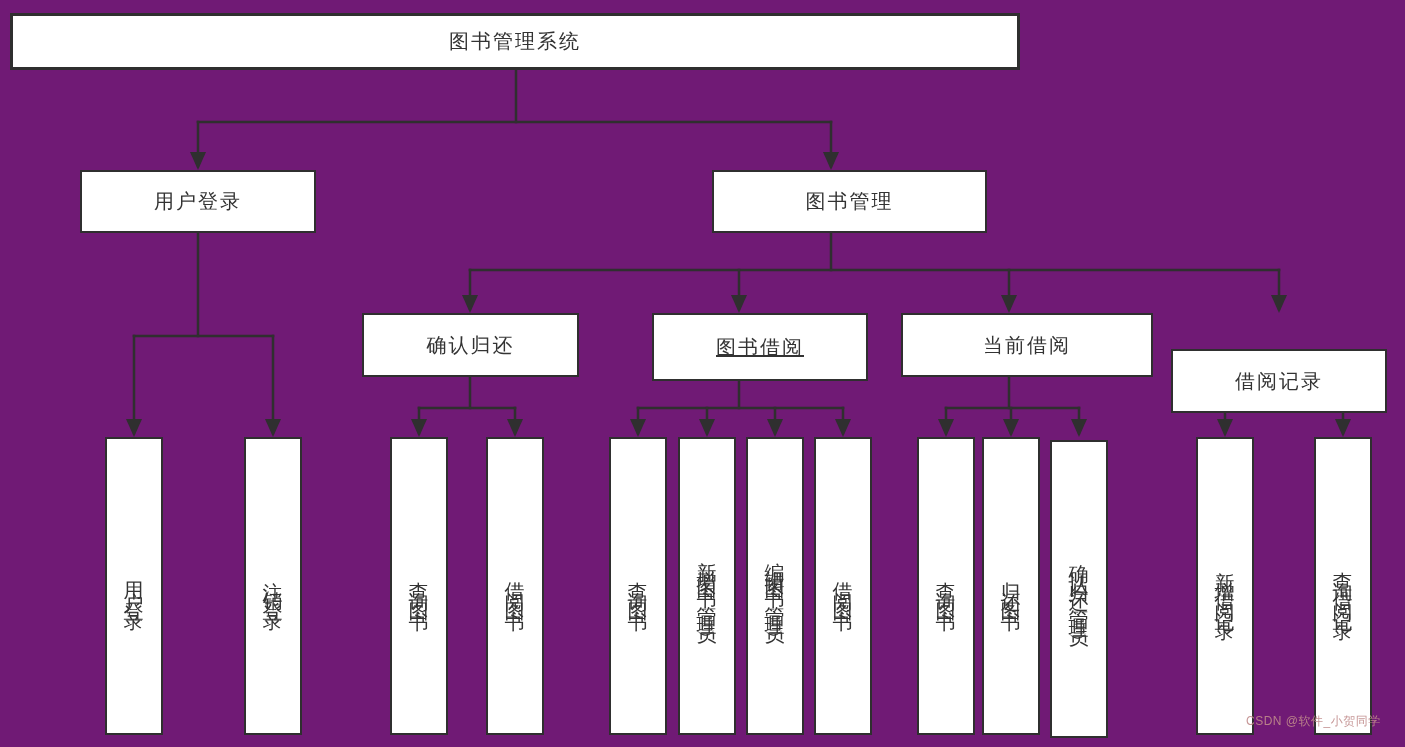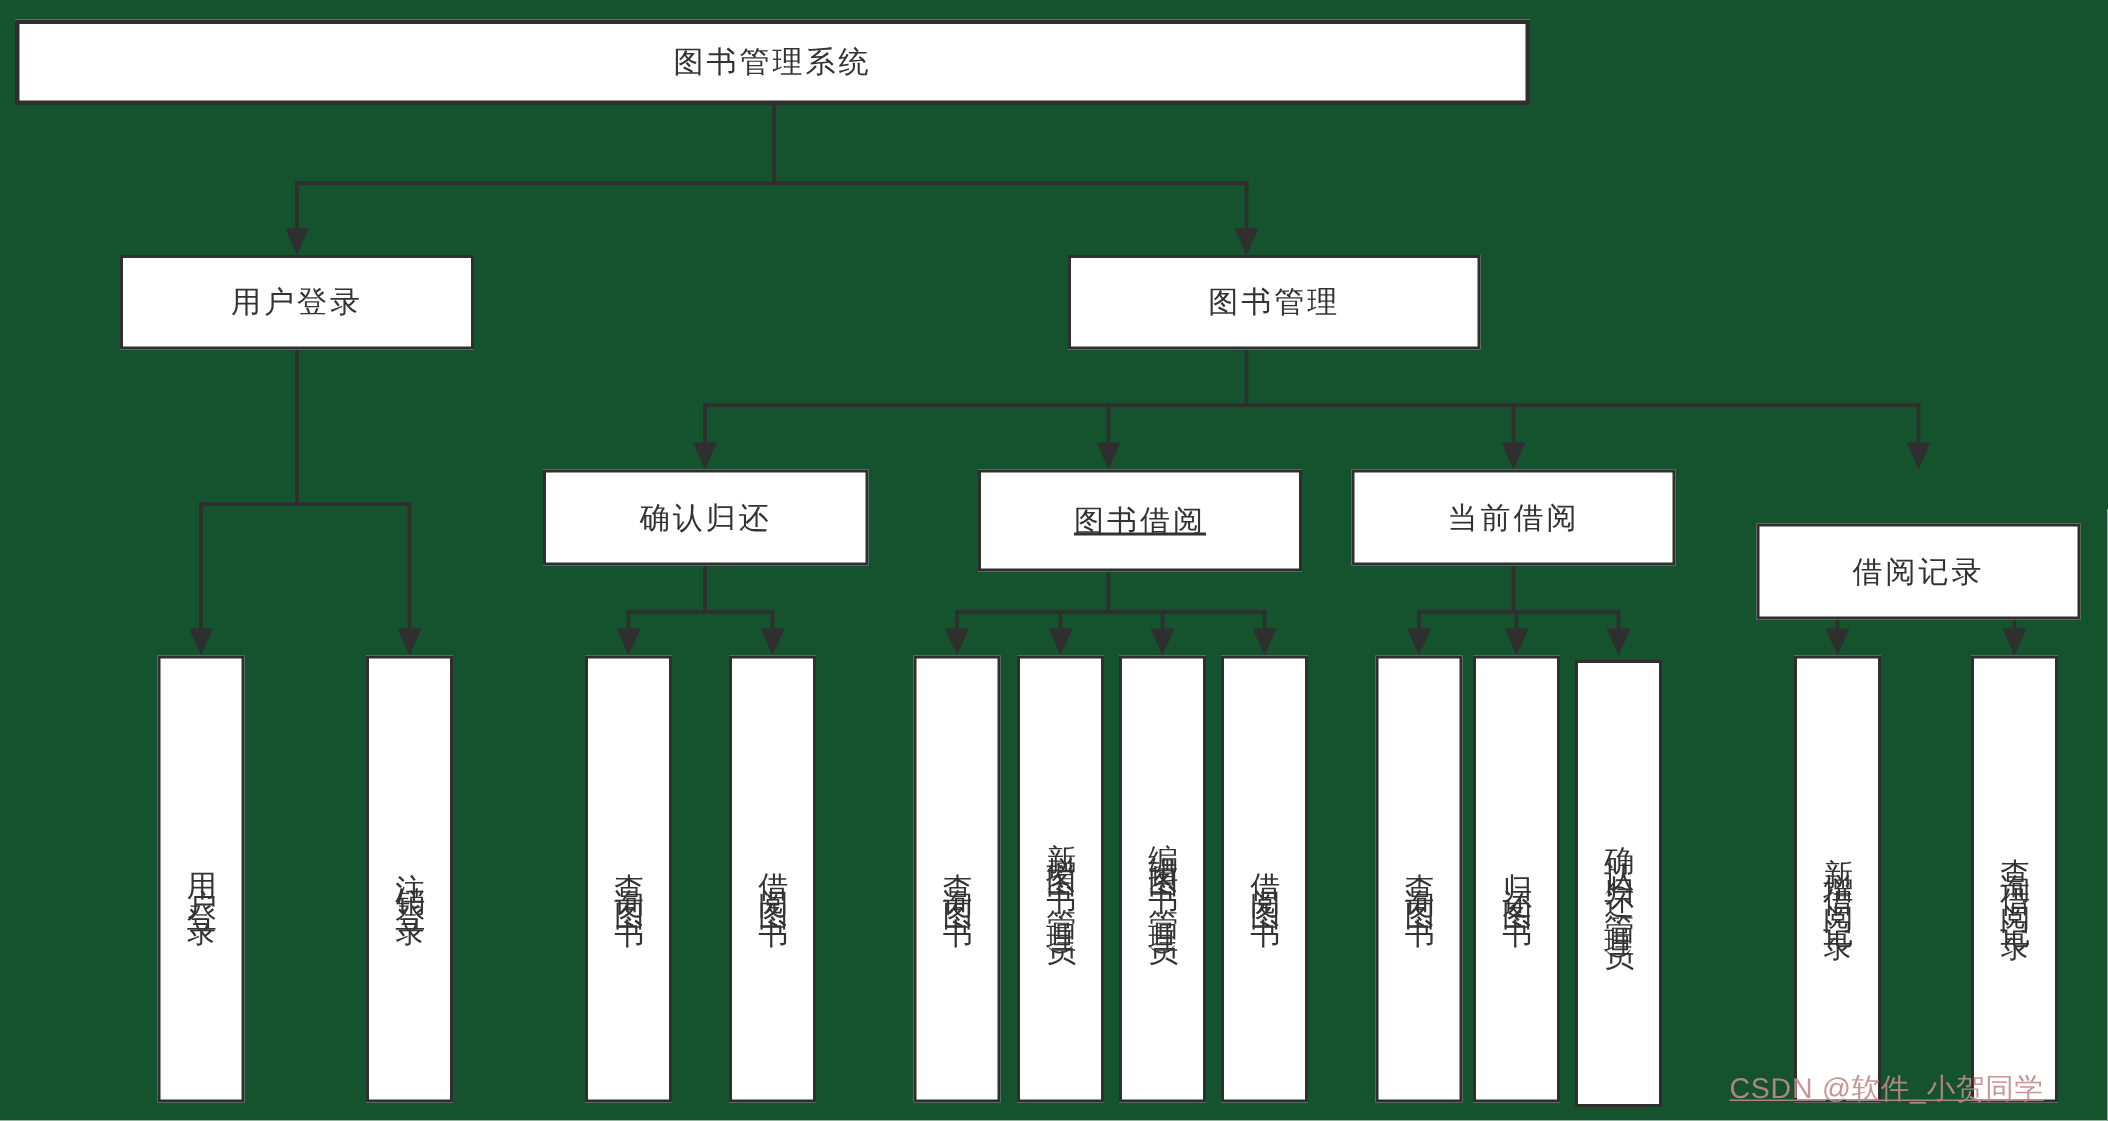--- a/index.html
+++ b/index.html
@@ -1,20 +1,20 @@
 <!DOCTYPE html>
 <html><head>
 <meta charset="utf-8">
 <style>
   html, body { margin: 0; padding: 0; background: #ffffff; }
   .stage {
     position: relative;
     width: 1405px;
     height: 747px;
-    background: #14532d;
+    background: #701a75;
     font-family: "Liberation Sans", "DejaVu Sans", sans-serif;
     overflow: hidden;
   }
   .stage svg.connectors {
     position: absolute;
     left: 0; top: 0;
     width: 1405px; height: 747px;
   }
   .box {
     position: absolute;
@@ -33,29 +33,28 @@
   .vbox {
     writing-mode: vertical-rl;
     text-orientation: mixed;
     letter-spacing: 10px;
     white-space: normal;
     line-height: 1;
   }
   .vbox.tight { letter-spacing: 9px; }
   .watermark {
     position: absolute;
-    left: 1153px;
+    left: 1246px;
     top: 713px;
-    font-size: 19px;
+    font-size: 12px;
     letter-spacing: 0.5px;
     color: #c08b8b;
     opacity: 0.9;
     z-index: 3;
     white-space: nowrap;
-    text-decoration: underline;
   }
 </style>
 </head>
 <body>
 
 <div class="stage">
 
   <svg class="connectors" viewBox="0 0 1405 747" xmlns="http://www.w3.org/2000/svg">
     <g stroke="#2f2f2f" stroke-width="2.5" stroke-linecap="square">
 
@@ -122,21 +121,21 @@
     </g>
   </svg>
 
   <div class="box" style="left:10px; top:13px; width:1010px; height:57px; border-width:3px;">图书管理系统</div>
 
   <div class="box" style="left:80px; top:170px; width:236px; height:63px;">用户登录</div>
   <div class="box" style="left:712px; top:170px; width:275px; height:63px;">图书管理</div>
 
   <div class="box" style="left:362px; top:313px; width:217px; height:64px;">确认归还</div>
   <div class="box" style="left:652px; top:313px; width:216px; height:68px;text-decoration:underline;">图书借阅</div>
-  <div class="box" style="left:901px; top:313px; width:216px; height:64px;">当前借阅</div>
+  <div class="box" style="left:901px; top:313px; width:252px; height:64px;">当前借阅</div>
   <div class="box" style="left:1171px; top:313px; width:216px; height:64px;margin-top:36px;">借阅记录</div>
 
   <div class="box vbox" style="left:105px; top:437px; width:58px; height:298px;">用户登录</div>
   <div class="box vbox" style="left:244px; top:437px; width:58px; height:298px;">注销登录</div>
 
   <div class="box vbox" style="left:390px; top:437px; width:58px; height:298px;">查询图书</div>
   <div class="box vbox" style="left:486px; top:437px; width:58px; height:298px;">借阅图书</div>
 
   <div class="box vbox" style="left:609px; top:437px; width:58px; height:298px;">查询图书</div>
   <div class="box vbox tight" style="left:678px; top:437px; width:58px; height:298px;">新增图书（管理员）</div>

